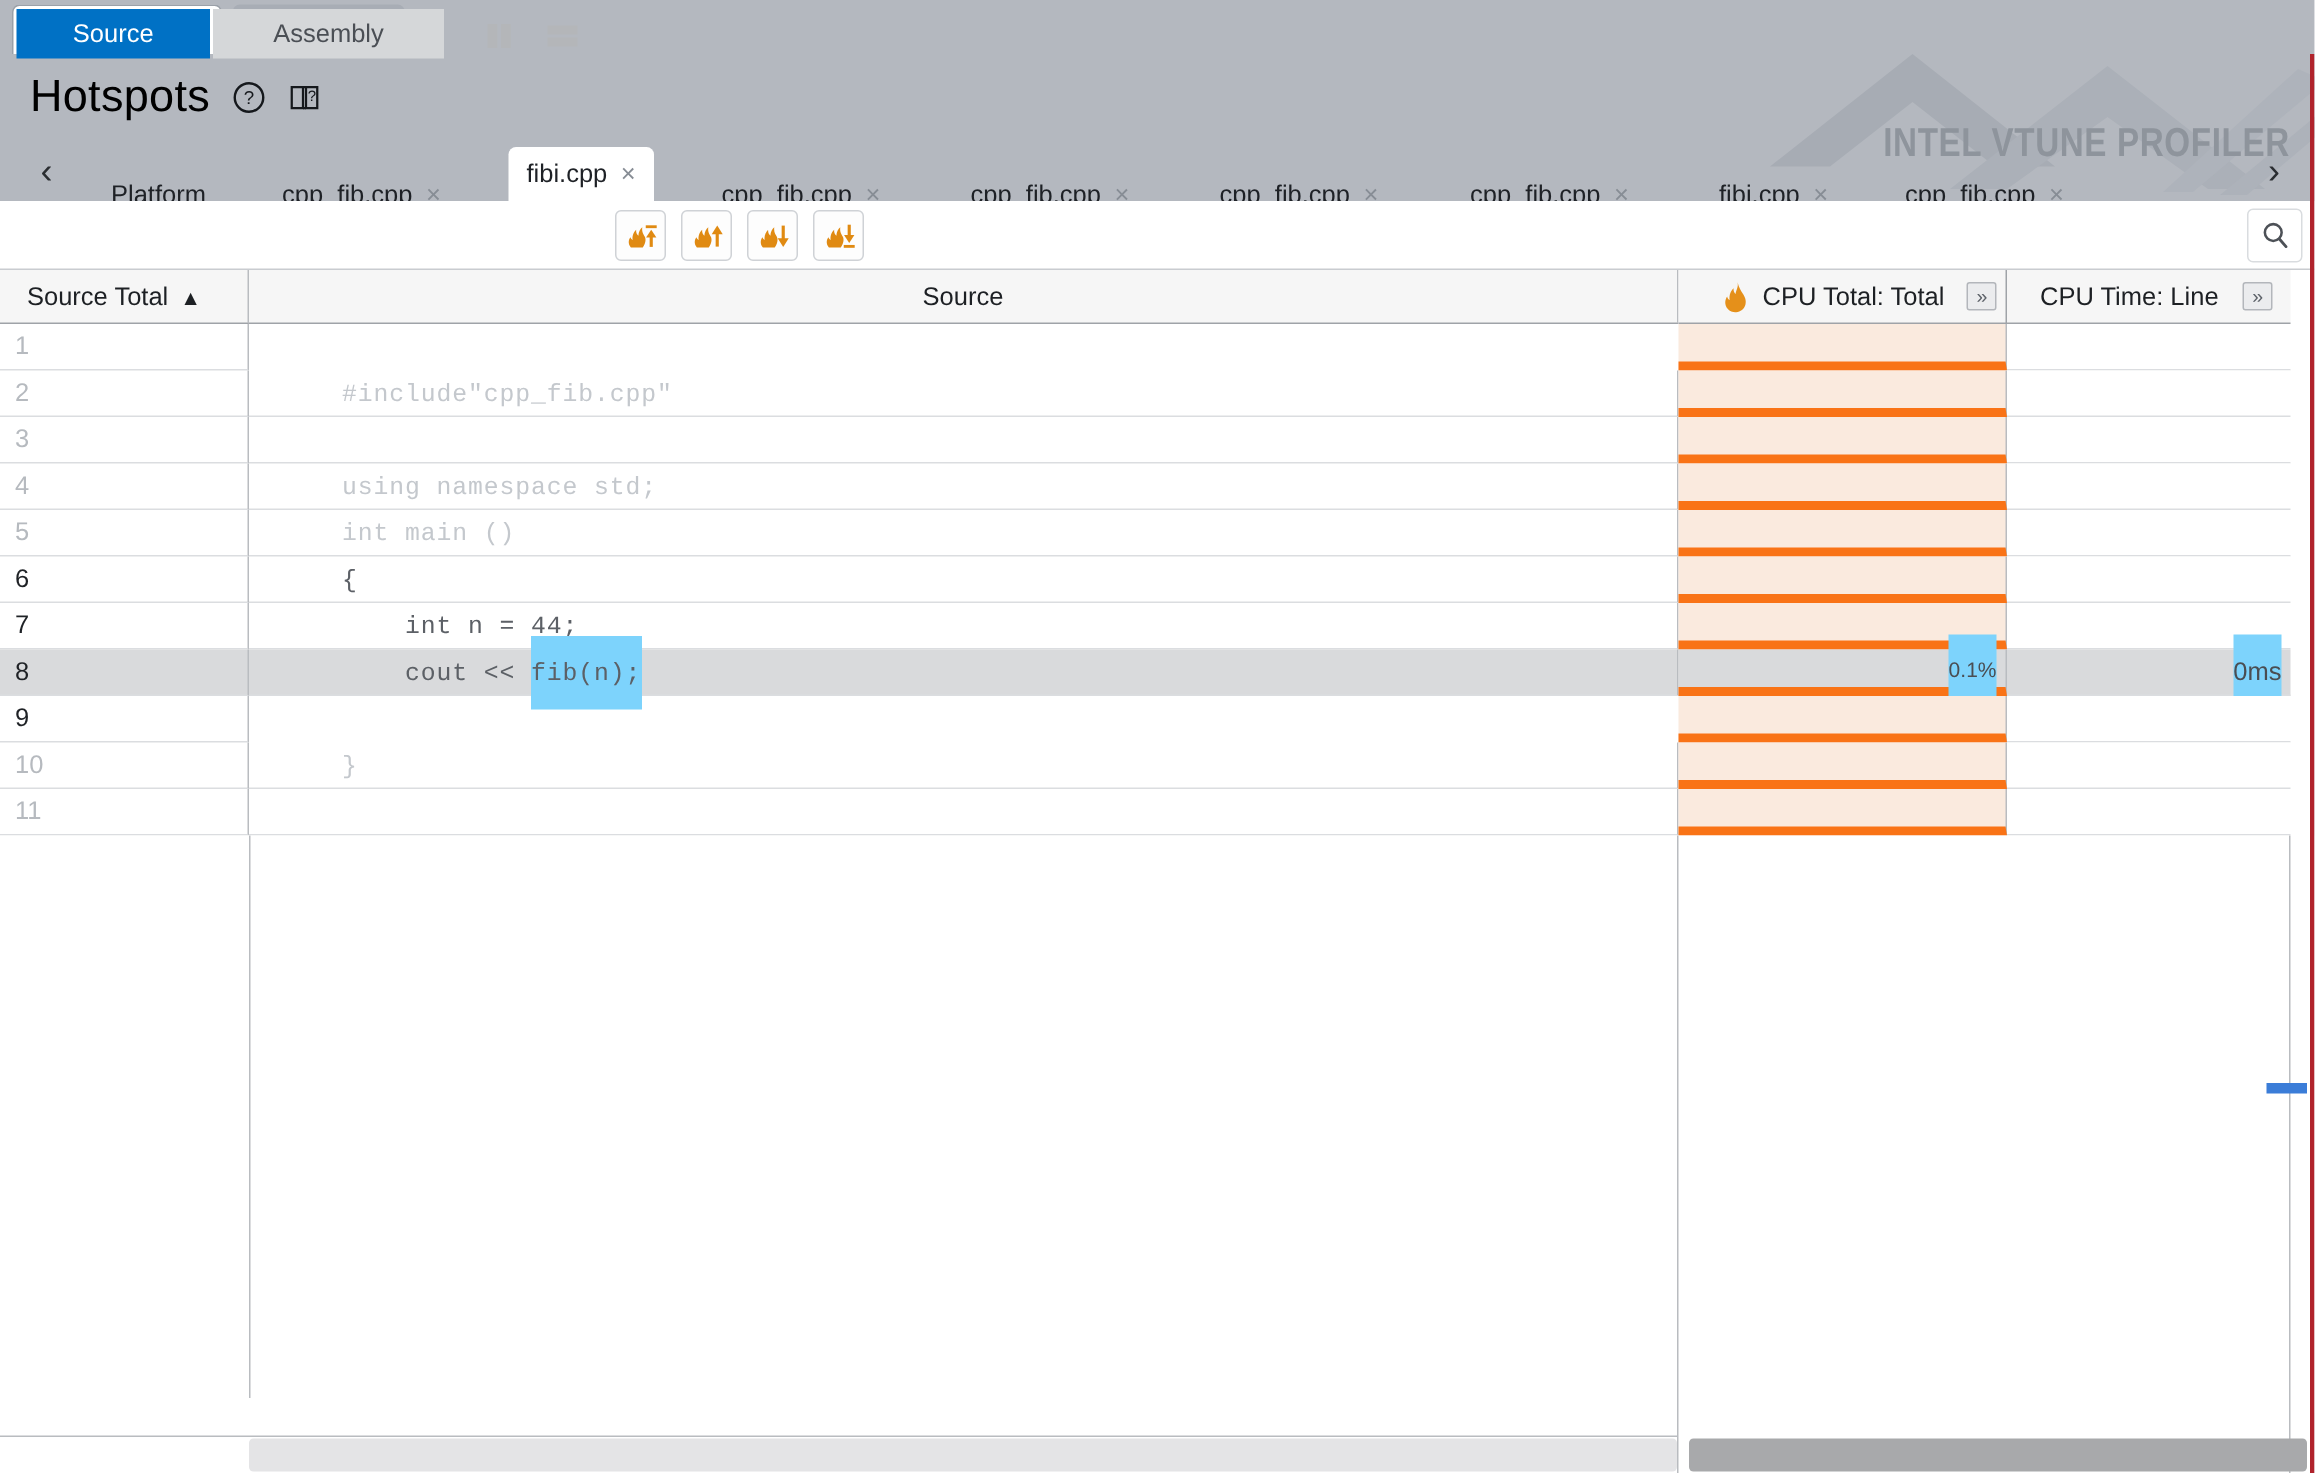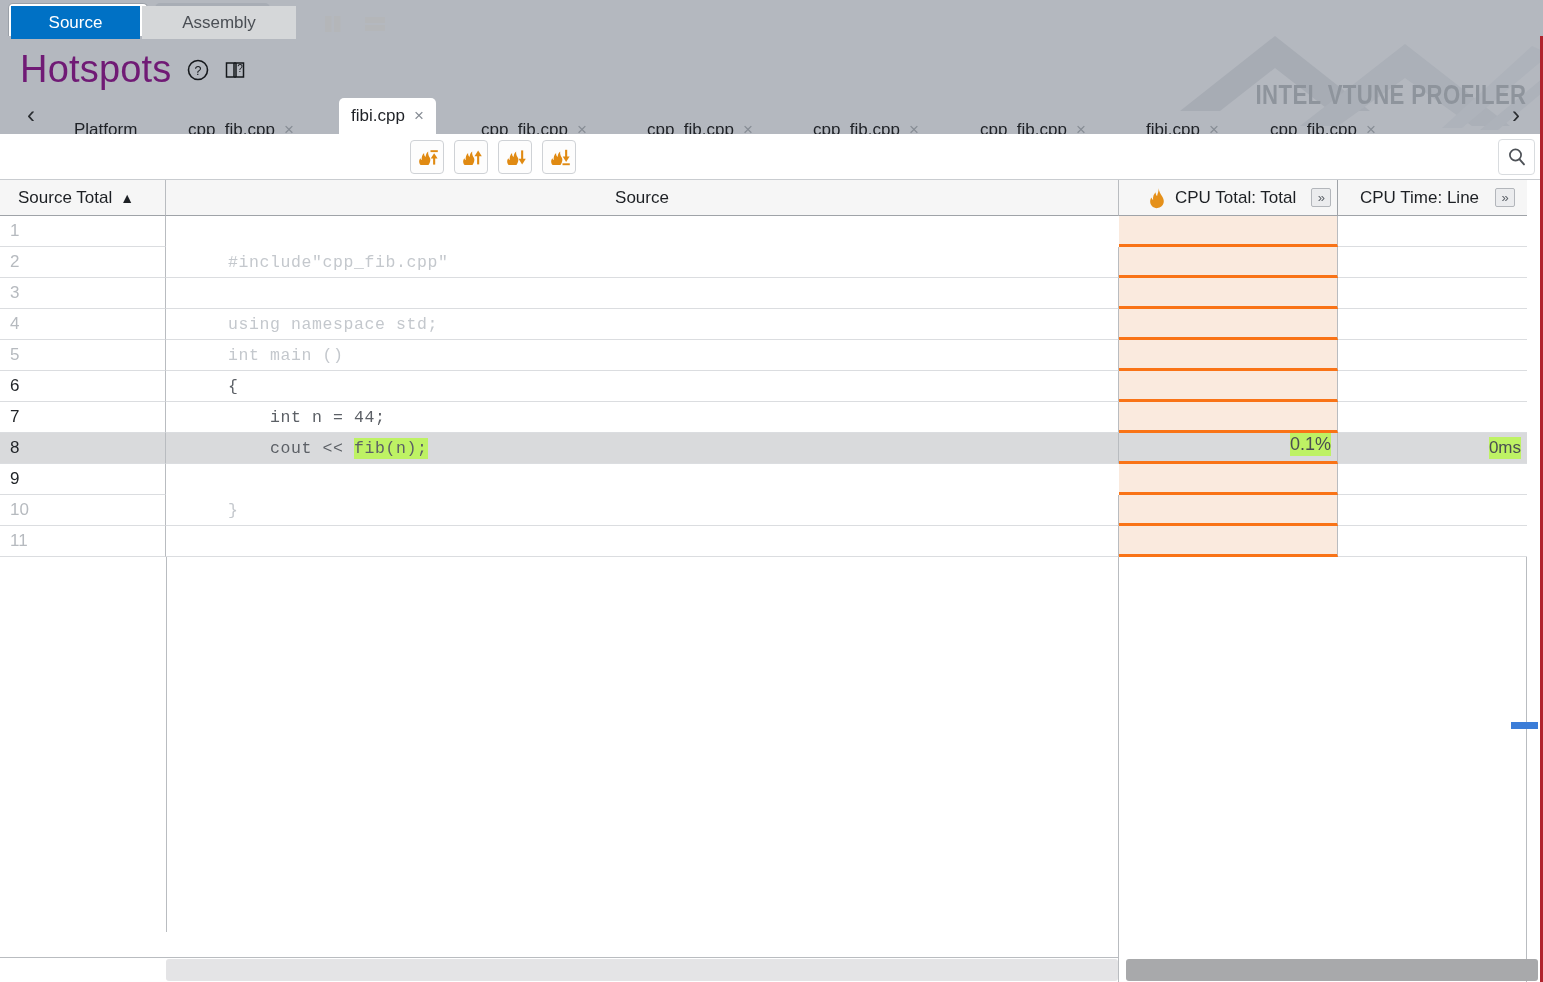--- a/index.html
+++ b/index.html
@@ -36,21 +36,21 @@
   
   .headerband {
     position: absolute; left: 0; top: 36px; width: 1543px; height: 98px;
     background: #b4b8bf; overflow: hidden;
   }
   .wm { position: absolute; pointer-events: none; }
   .title-row {
     position: absolute; left: 20px; top: 12px;
     display: flex; align-items: center; gap: 14px;
   }
-  .title-row .ttl { font-size: 38px; color: #701a75; letter-spacing: .2px; }
+  .title-row .ttl { font-size: 30px; color: #000000; letter-spacing: .2px; }
   .hicon { width: 24px; height: 24px; display: block; }
   .brand {
     position: absolute; right: 16px; top: 44px;
     font-family: "Liberation Sans Narrow", "Liberation Sans", sans-serif;
     font-size: 27px; font-weight: bold; letter-spacing: .5px;
     color: #8e949c;
     transform: scaleX(0.82); transform-origin: right center;
     white-space: nowrap;
   }
 
@@ -139,35 +139,35 @@
     border-right: 1px solid #b9bcc0; border-bottom: 1px solid #dbdde0;
     display: flex; align-items: center;
     font-family: "Liberation Mono", monospace;
     font-size: 16.5px; letter-spacing: .6px;
     color: #5c6066; white-space: pre;
     padding-left: 62px;
   }
   .row.dim .cell-src { color: #c4c8cd; }
   .cell-tot {
     position: absolute; left: 1119px; top: 0; width: 219px; height: 31px;
-    background: #faeade; border-right: 1px solid #b9bcc0; border-bottom: 3px solid #f97316;
-    display: flex; align-items: flex-start; justify-content: flex-end;
-    padding-right: 6px; font-size: 18px; color: #4a4d52;
+    background: #faeade; border-right: 1px solid #b9bcc0; border-bottom: 6px solid #f97316;
+    display: flex; align-items: center; justify-content: flex-end;
+    padding-right: 6px; font-size: 14px; color: #4a4d52;
   }
   .cell-self {
     position: absolute; left: 1338px; top: 0; width: 189px; height: 31px;
     background: #ffffff; border-bottom: 1px solid #dbdde0;
     display: flex; align-items: center; justify-content: flex-end;
     padding-right: 6px; font-size: 17px; color: #4a4d52;
   }
   .row.sel .cell-num,
   .row.sel .cell-src { background: #d9dadc; }
   .row.sel .cell-tot { background: #d9dadc; }
   .row.sel .cell-self { background: #d9dadc; }
-  .hl { background: #bef264; padding: 1px 0; }
+  .hl { background: #7dd3fc; padding: 15px 0; }
   .marker {
     position: absolute; left: 172px; top: 4px;
     font-weight: bold; font-size: 21px; color: #f0a80c;
     text-shadow: 1px 1px 0 #8e8e8e;
   }
 
   
   .bodyfill { position: absolute; left: 0; top: 377px; width: 1543px; height: 385px; background: #fff; }
   .divv { position: absolute; top: 377px; width: 1px; background: #b9bcc0; }
   .railmark { position: absolute; right: 5px; top: 722px; width: 27px; height: 7px; background: #3b7dd8; }

